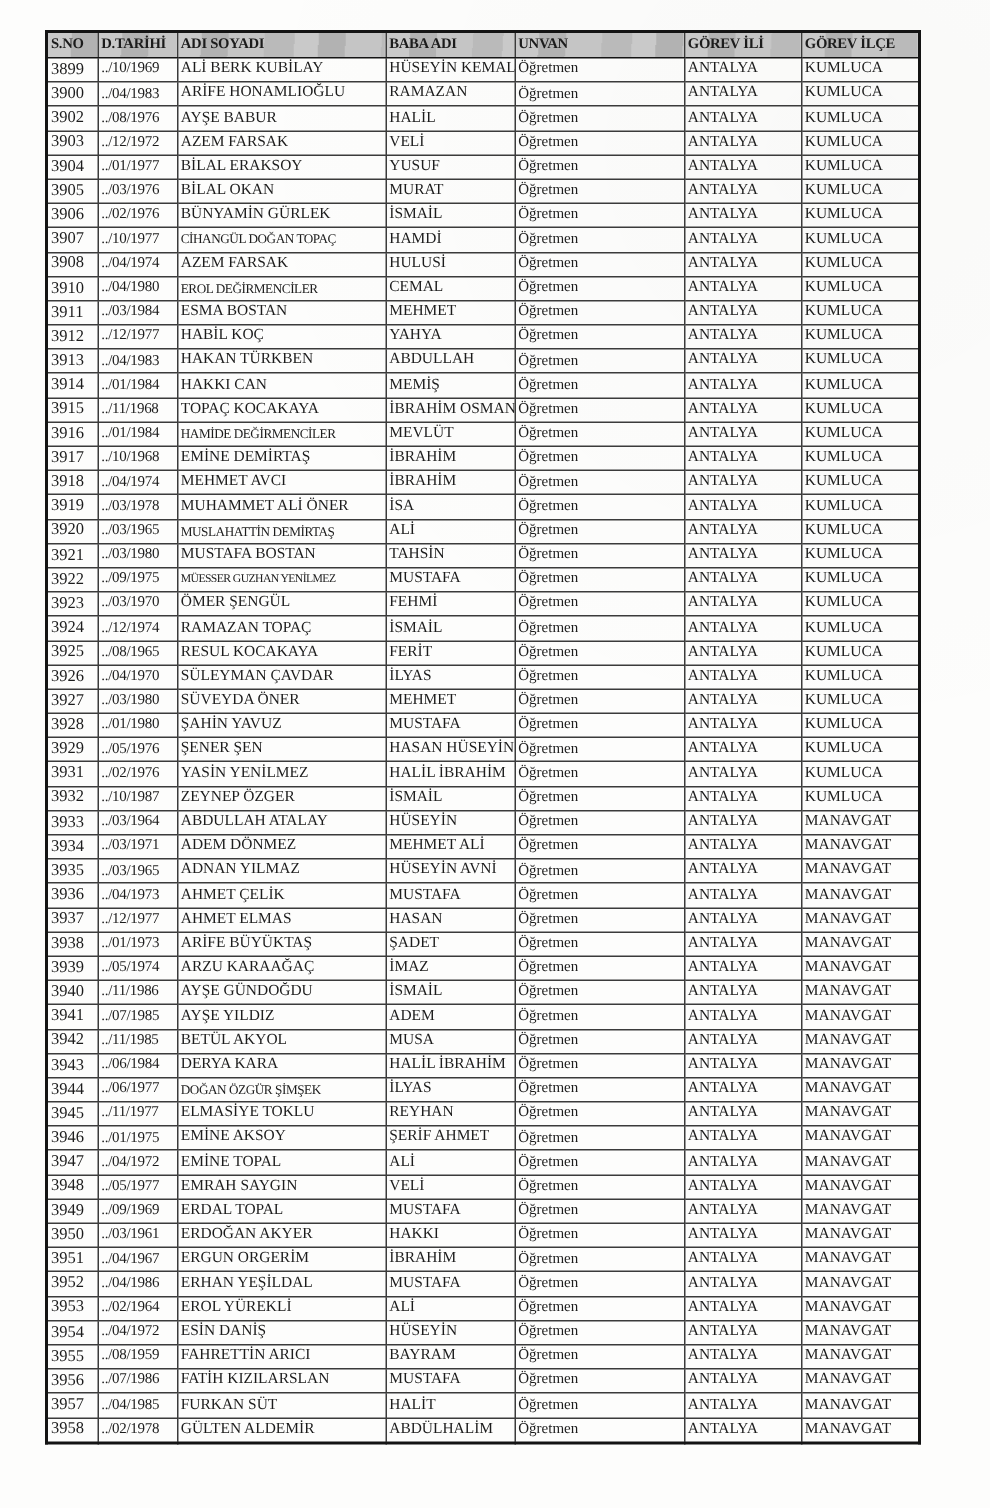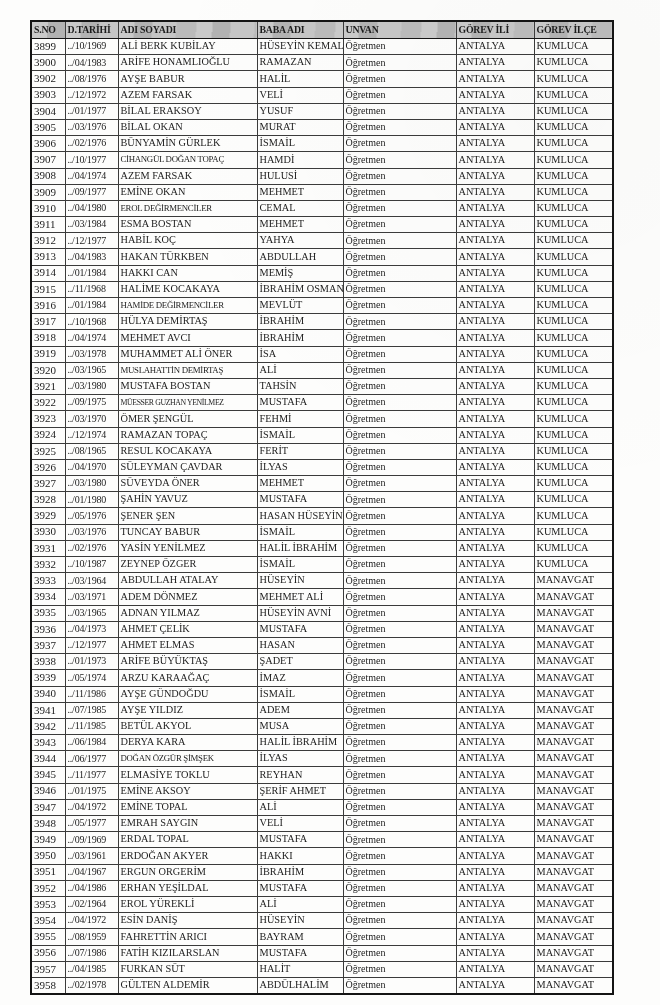--- a/index.html
+++ b/index.html
@@ -150,29 +150,20 @@
         <tr>
           <td class="c-num">3908</td>
           <td class="c-date">../04/1974</td>
           <td class="c-name">AZEM FARSAK</td>
           <td class="c-father">HULUSİ</td>
           <td class="c-title">Öğretmen</td>
           <td class="c-province">ANTALYA</td>
           <td class="c-district">KUMLUCA</td>
         </tr>
         <tr>
-          <td class="c-num">3909</td>
-          <td class="c-date">../09/1977</td>
-          <td class="c-name">EMİNE OKAN</td>
-          <td class="c-father">MEHMET</td>
-          <td class="c-title">Öğretmen</td>
-          <td class="c-province">ANTALYA</td>
-          <td class="c-district">KUMLUCA</td>
-        </tr>
-        <tr>
           <td class="c-num">3910</td>
           <td class="c-date">../04/1980</td>
           <td class="c-name squeeze">EROL DEĞİRMENCİLER</td>
           <td class="c-father">CEMAL</td>
           <td class="c-title">Öğretmen</td>
           <td class="c-province">ANTALYA</td>
           <td class="c-district">KUMLUCA</td>
         </tr>
         <tr>
           <td class="c-num">3911</td>
@@ -206,39 +197,39 @@
           <td class="c-date">../01/1984</td>
           <td class="c-name">HAKKI CAN</td>
           <td class="c-father">MEMİŞ</td>
           <td class="c-title">Öğretmen</td>
           <td class="c-province">ANTALYA</td>
           <td class="c-district">KUMLUCA</td>
         </tr>
         <tr>
           <td class="c-num">3915</td>
           <td class="c-date">../11/1968</td>
-          <td class="c-name">HALİME KOCAKAYA</td>
+          <td class="c-name">TOPAÇ KOCAKAYA</td>
           <td class="c-father">İBRAHİM OSMAN</td>
           <td class="c-title">Öğretmen</td>
           <td class="c-province">ANTALYA</td>
           <td class="c-district">KUMLUCA</td>
         </tr>
         <tr>
           <td class="c-num">3916</td>
           <td class="c-date">../01/1984</td>
           <td class="c-name squeeze">HAMİDE DEĞİRMENCİLER</td>
           <td class="c-father">MEVLÜT</td>
           <td class="c-title">Öğretmen</td>
           <td class="c-province">ANTALYA</td>
           <td class="c-district">KUMLUCA</td>
         </tr>
         <tr>
           <td class="c-num">3917</td>
           <td class="c-date">../10/1968</td>
-          <td class="c-name">HÜLYA DEMİRTAŞ</td>
+          <td class="c-name">EMİNE DEMİRTAŞ</td>
           <td class="c-father">İBRAHİM</td>
           <td class="c-title">Öğretmen</td>
           <td class="c-province">ANTALYA</td>
           <td class="c-district">KUMLUCA</td>
         </tr>
         <tr>
           <td class="c-num">3918</td>
           <td class="c-date">../04/1974</td>
           <td class="c-name">MEHMET AVCI</td>
           <td class="c-father">İBRAHİM</td>
@@ -334,29 +325,20 @@
           <td class="c-father">MUSTAFA</td>
           <td class="c-title">Öğretmen</td>
           <td class="c-province">ANTALYA</td>
           <td class="c-district">KUMLUCA</td>
         </tr>
         <tr>
           <td class="c-num">3929</td>
           <td class="c-date">../05/1976</td>
           <td class="c-name">ŞENER ŞEN</td>
           <td class="c-father">HASAN HÜSEYİN</td>
-          <td class="c-title">Öğretmen</td>
-          <td class="c-province">ANTALYA</td>
-          <td class="c-district">KUMLUCA</td>
-        </tr>
-        <tr>
-          <td class="c-num">3930</td>
-          <td class="c-date">../03/1976</td>
-          <td class="c-name">TUNCAY BABUR</td>
-          <td class="c-father">İSMAİL</td>
           <td class="c-title">Öğretmen</td>
           <td class="c-province">ANTALYA</td>
           <td class="c-district">KUMLUCA</td>
         </tr>
         <tr>
           <td class="c-num">3931</td>
           <td class="c-date">../02/1976</td>
           <td class="c-name">YASİN YENİLMEZ</td>
           <td class="c-father">HALİL İBRAHİM</td>
           <td class="c-title">Öğretmen</td>

